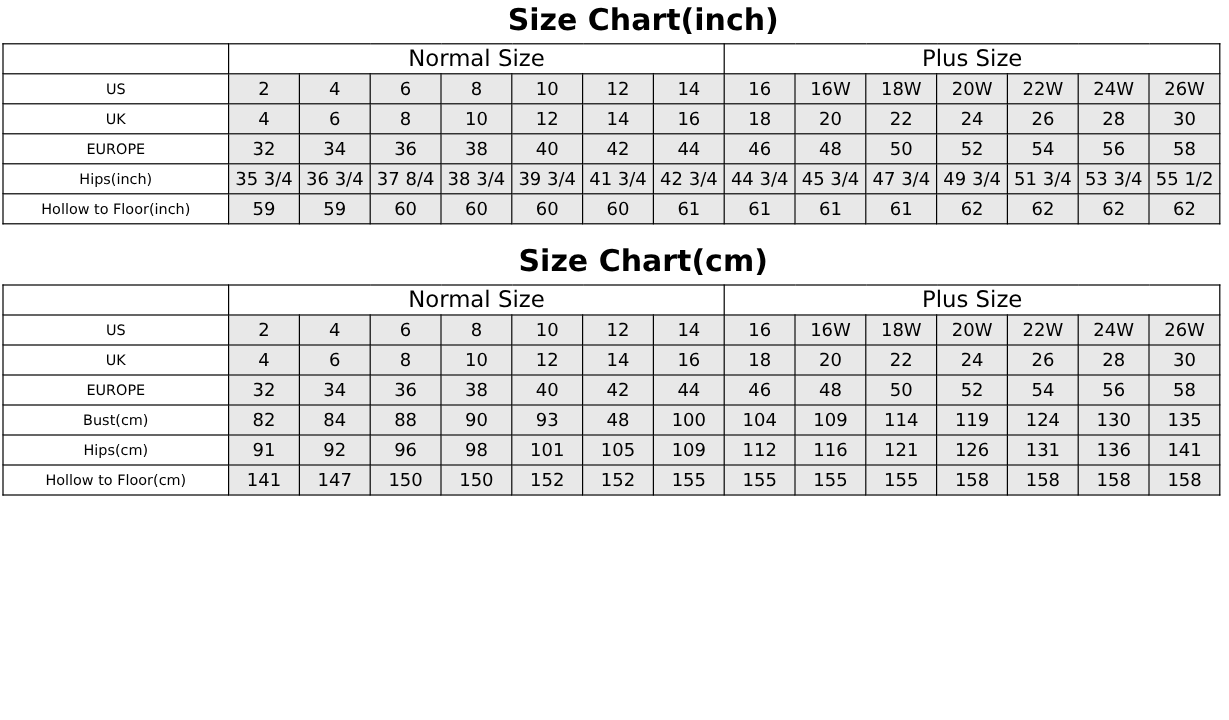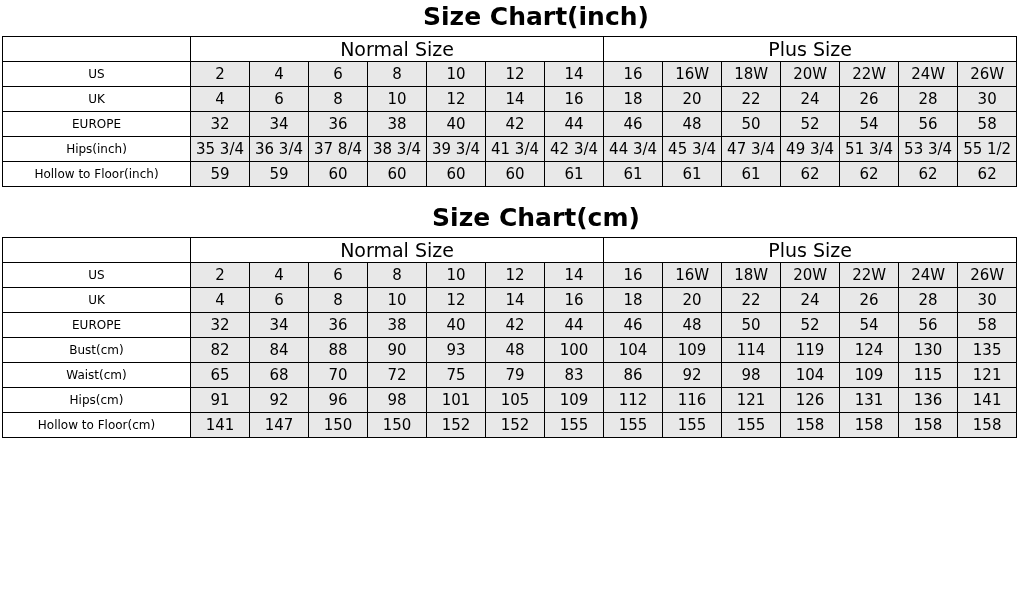--- a/index.html
+++ b/index.html
@@ -297,37 +297,20 @@
           <td class="val">100</td>
           <td class="val">104</td>
           <td class="val">109</td>
           <td class="val">114</td>
           <td class="val">119</td>
           <td class="val">124</td>
           <td class="val">130</td>
           <td class="val">135</td>
         </tr>
 
-        <tr>
-          <td class="row-label">Waist(cm)</td>
-          <td class="val">65</td>
-          <td class="val">68</td>
-          <td class="val">70</td>
-          <td class="val">72</td>
-          <td class="val">75</td>
-          <td class="val">79</td>
-          <td class="val">83</td>
-          <td class="val">86</td>
-          <td class="val">92</td>
-          <td class="val">98</td>
-          <td class="val">104</td>
-          <td class="val">109</td>
-          <td class="val">115</td>
-          <td class="val">121</td>
-        </tr>
 
         <tr>
           <td class="row-label">Hips(cm)</td>
           <td class="val">91</td>
           <td class="val">92</td>
           <td class="val">96</td>
           <td class="val">98</td>
           <td class="val">101</td>
           <td class="val">105</td>
           <td class="val">109</td>

